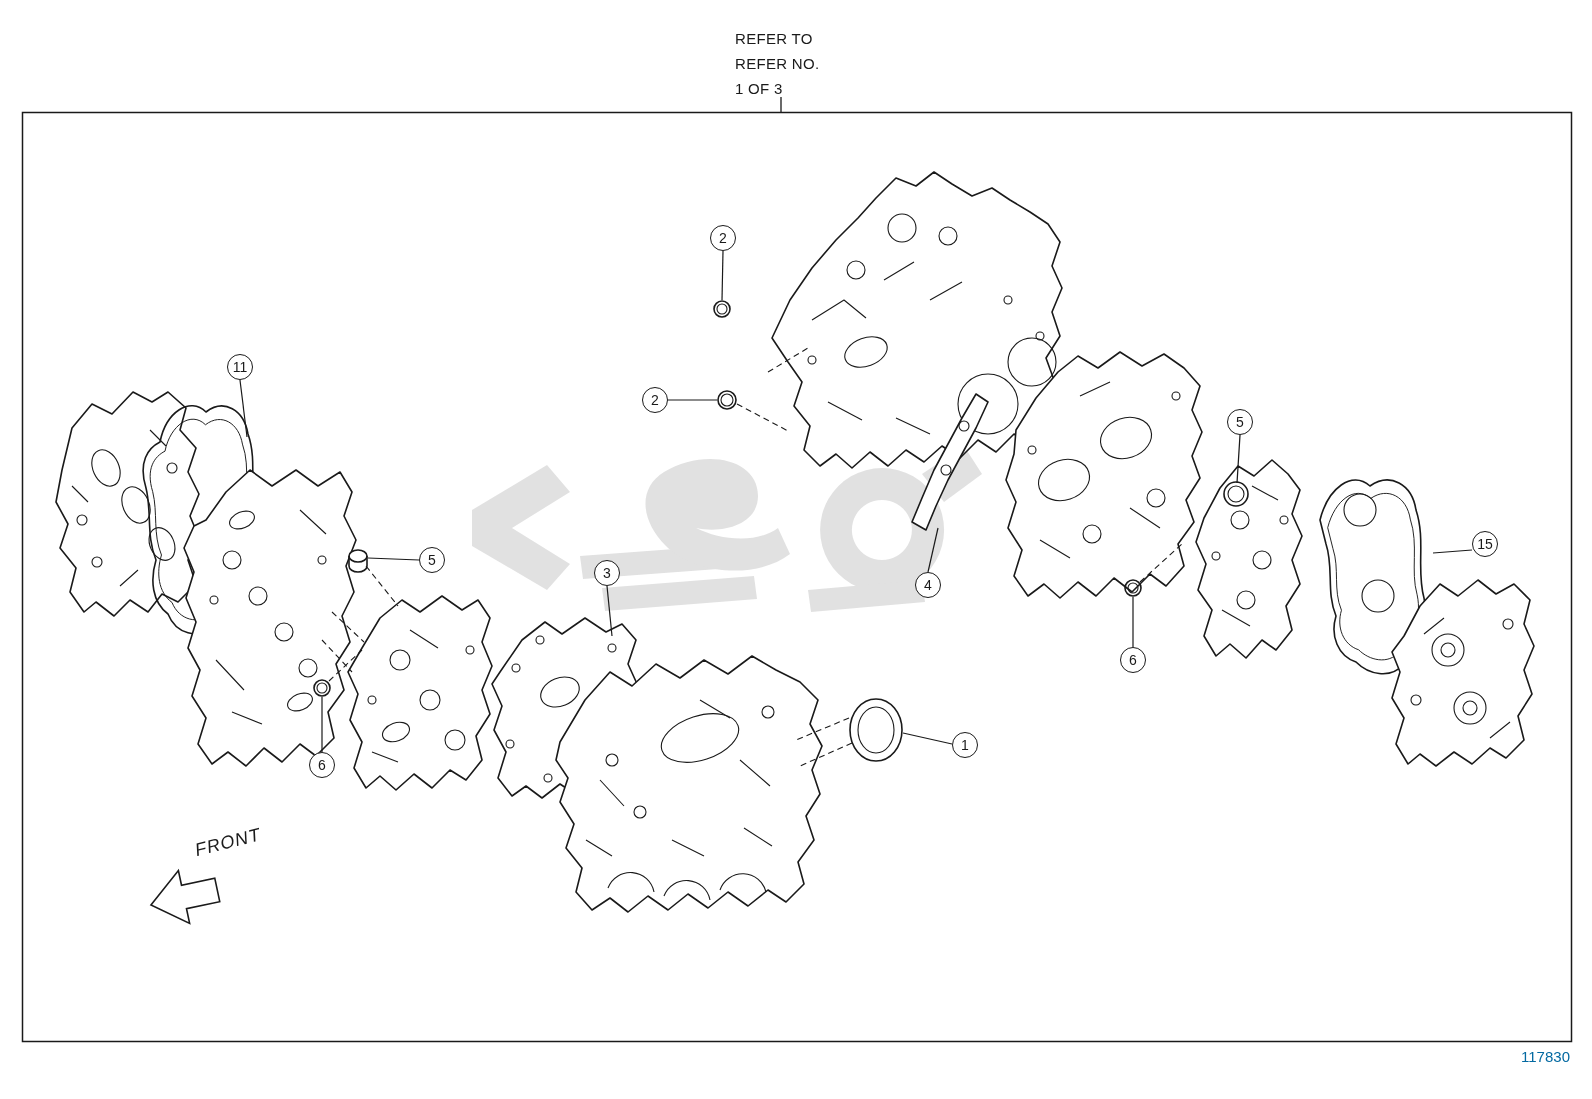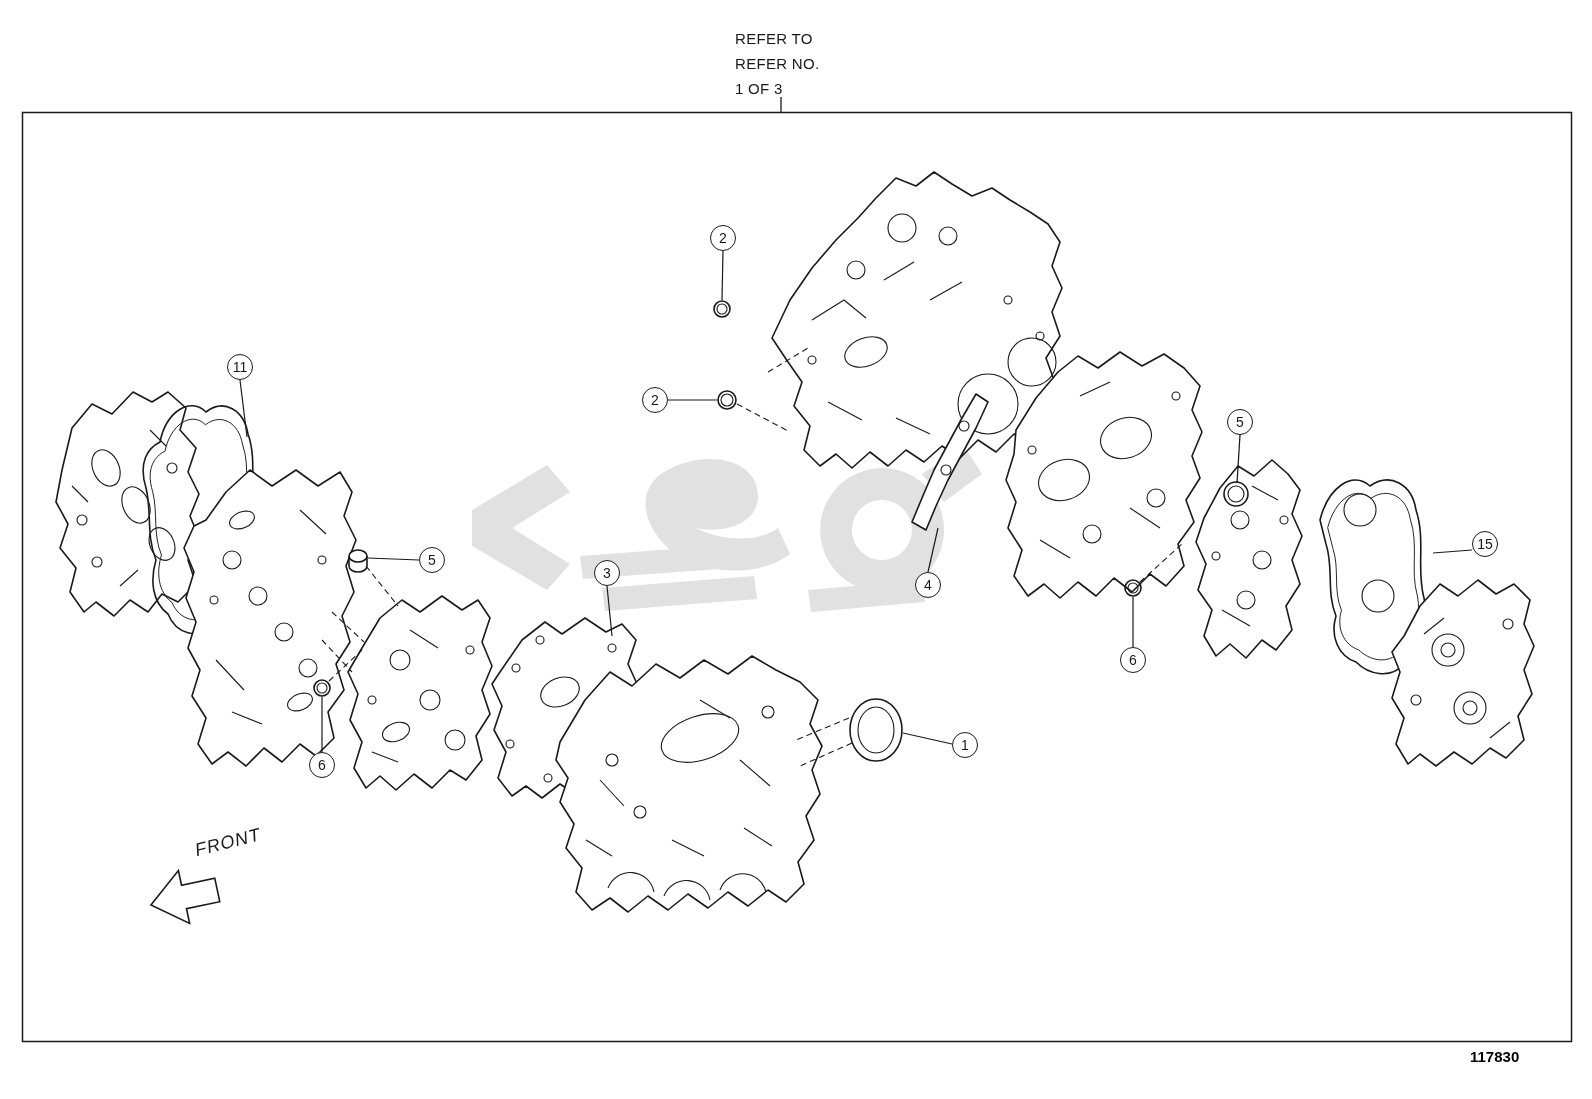--- a/index.html
+++ b/index.html
@@ -26,21 +26,21 @@
     box-sizing:border-box;
   }
   .front-label{
     position:absolute;left:198px;top:840px;
     font-size:18px;font-style:italic;color:#1a1a1a;
     transform:rotate(-14deg);transform-origin:left bottom;
     letter-spacing:1px;
   }
   .drawing-number{
     position:absolute;left:1470px;top:1048px;width:100px;
-    font-size:15px;color:#000000;font-weight:bold;
+    text-align:right;font-size:15px;color:#0369a1;
   }
 </style>
 </head>
 <body>
 
 <div class="page">
 
   <svg class="art" width="1592" height="1099" viewBox="0 0 1592 1099">
 
     <g fill="#c9c9c9" opacity="0.55" stroke="none" transform="translate(452,440)">

